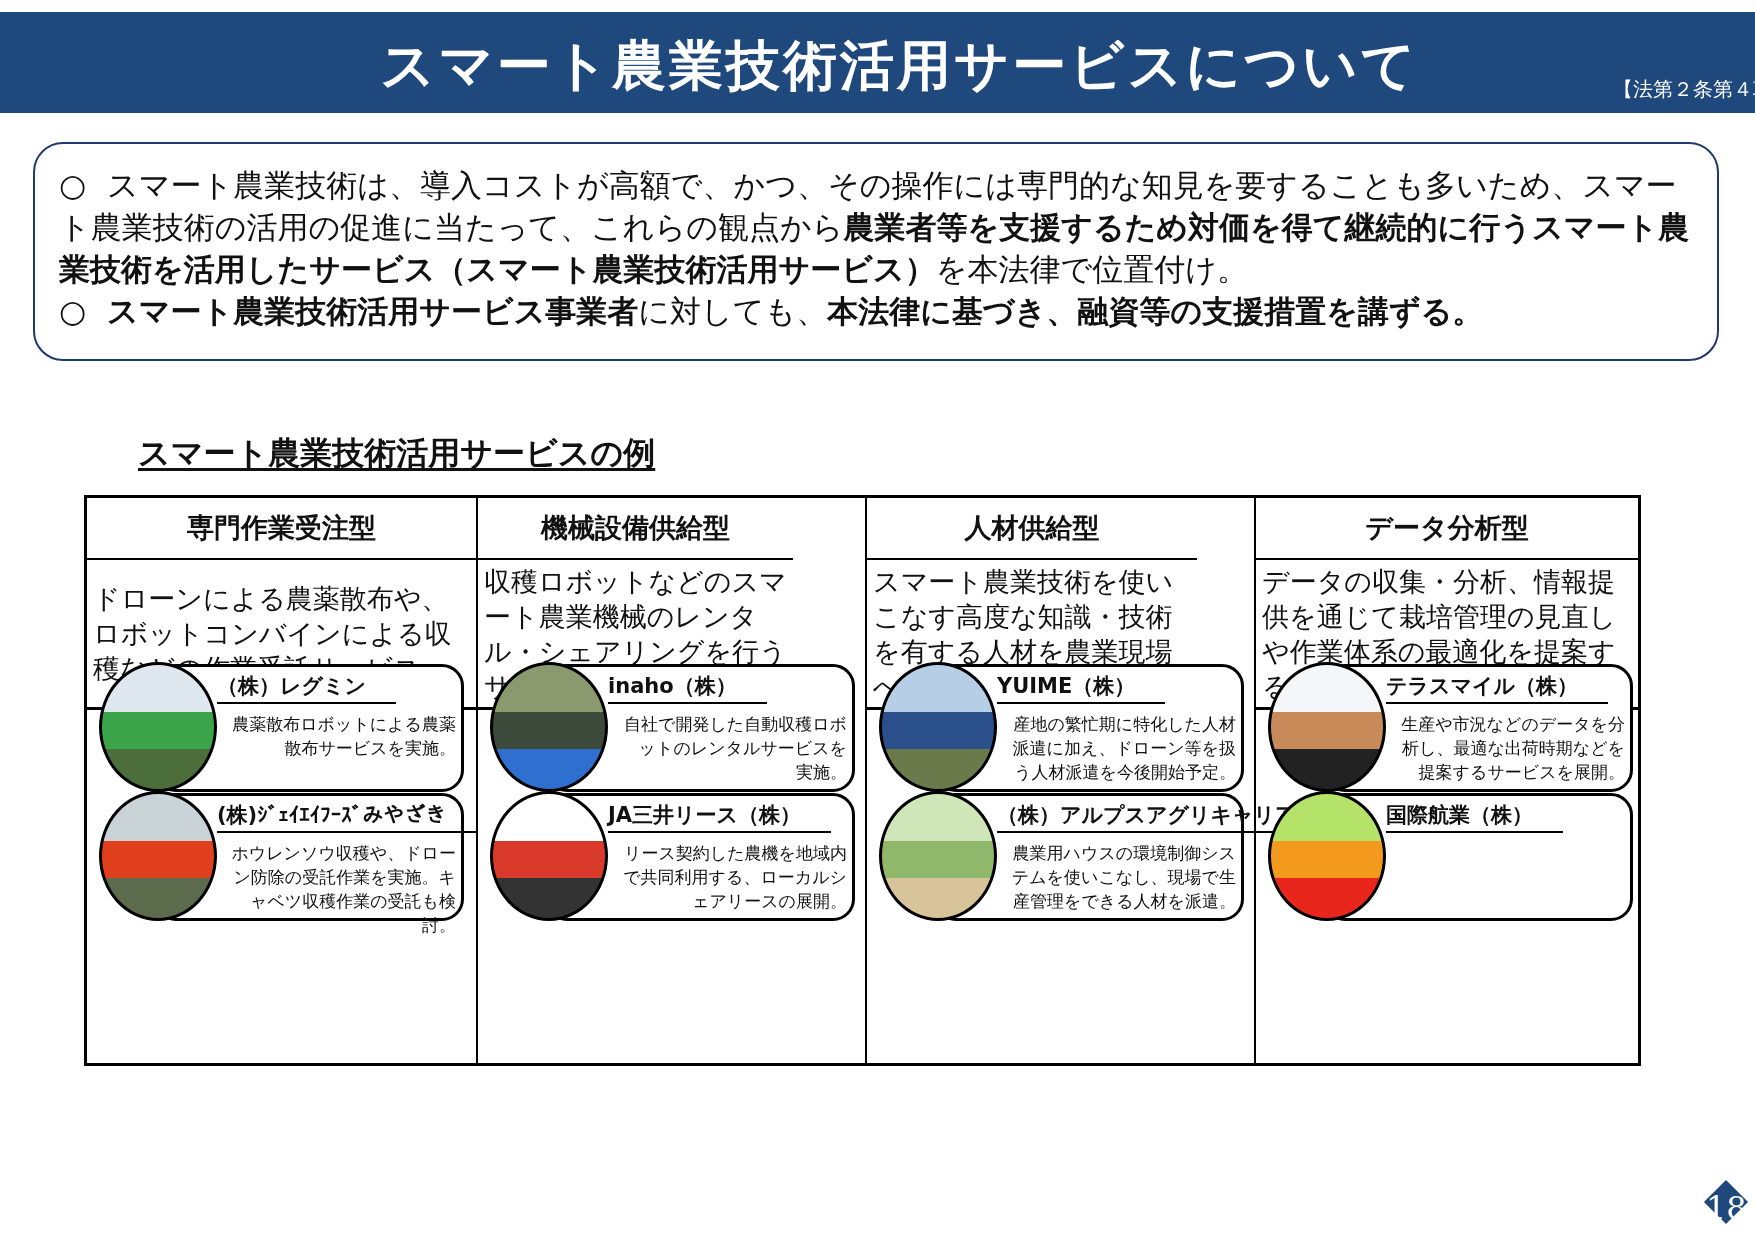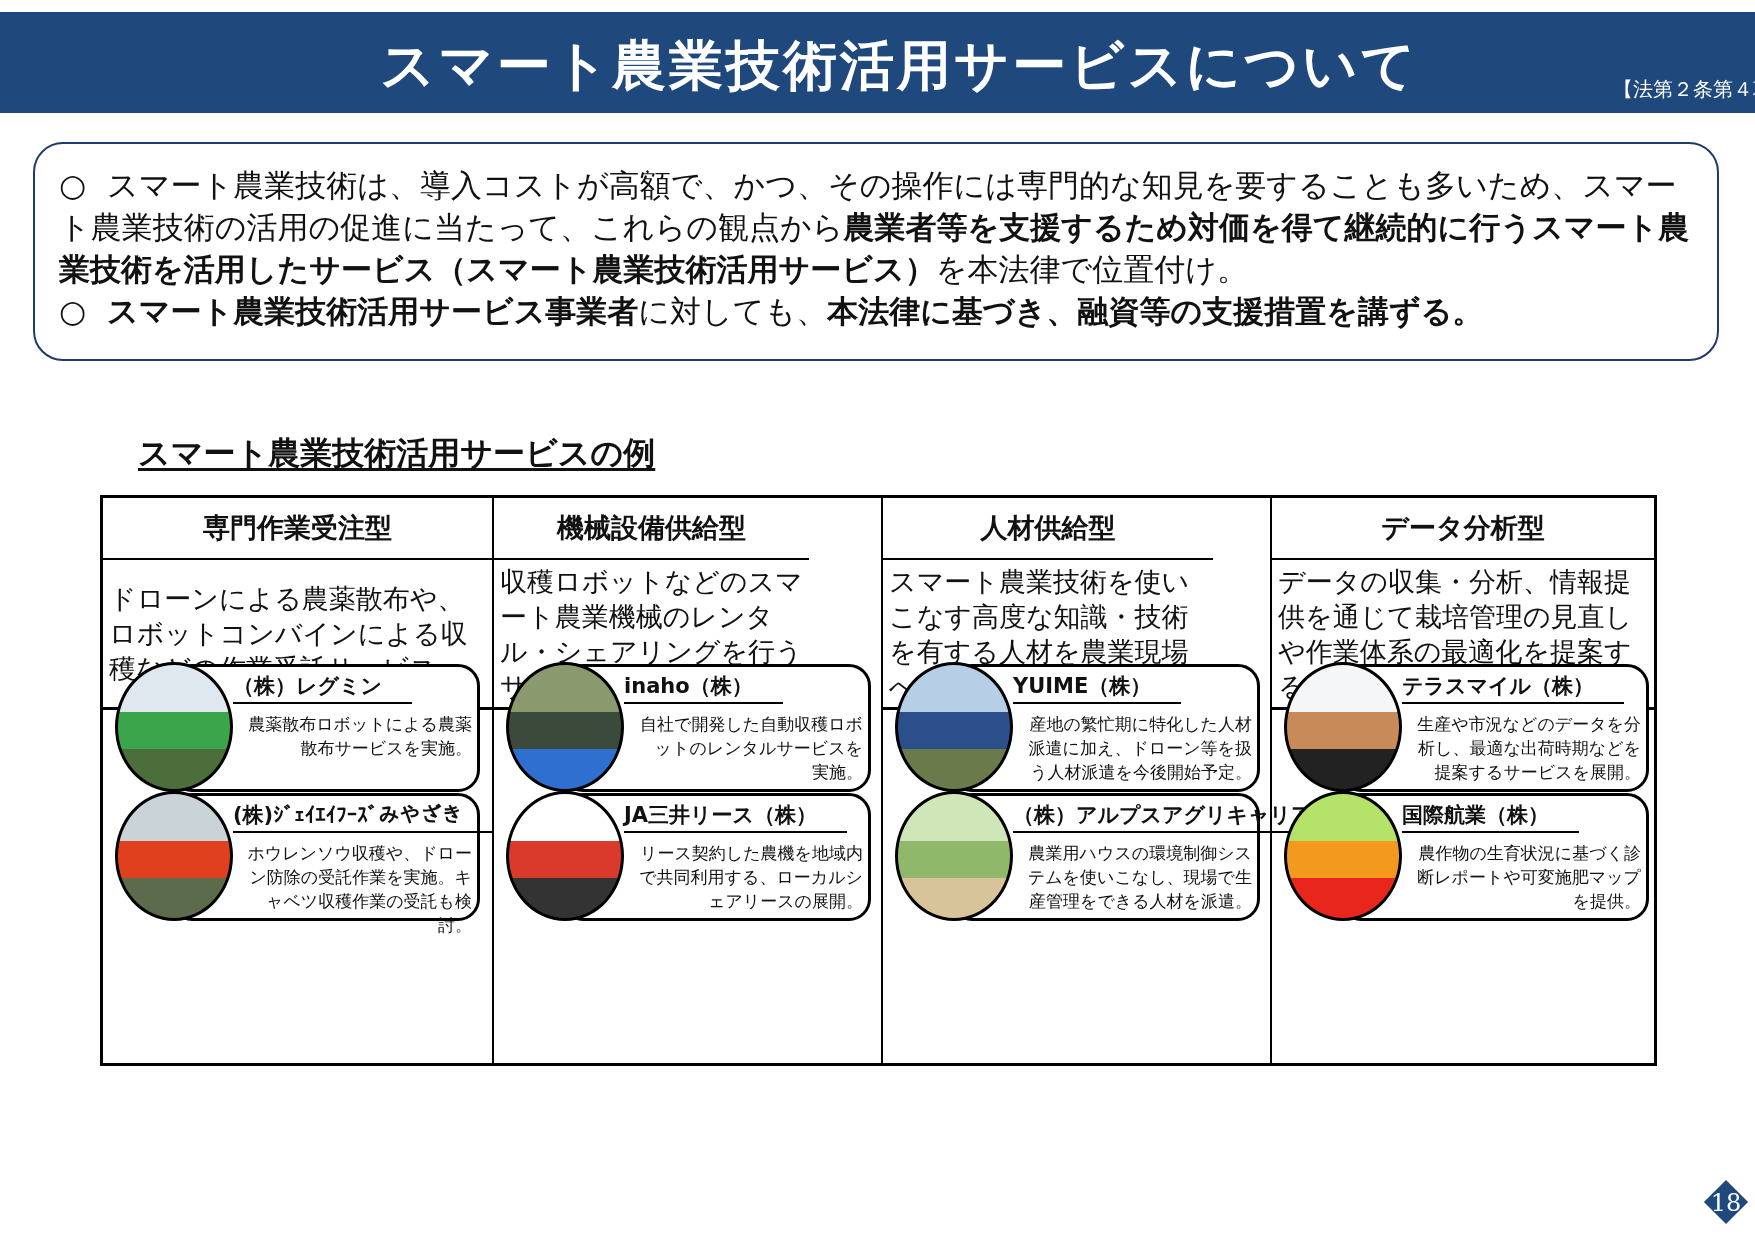--- a/index.html
+++ b/index.html
@@ -5,33 +5,33 @@
   html,body{margin:0;padding:0;background:#fff;}
   body{width:1755px;height:1241px;position:relative;overflow:hidden;font-family:"DejaVu Sans","Liberation Sans",sans-serif;color:#111;}
   .header{position:absolute;left:0;top:12px;width:1755px;height:101px;background:#1f497d;padding-left:44px;}
   .header .title{position:absolute;left:0;right:0;top:18px;text-align:center;color:#fff;font-size:54px;font-weight:bold;letter-spacing:3px;}
   .header .law{position:absolute;right:6px;top:64px;color:#fff;font-size:20px;}
   .intro{position:absolute;left:33px;top:142px;width:1686px;height:219px;border:2px solid #1f3a6e;border-radius:30px;box-sizing:border-box;padding:20px 24px 0 24px;font-size:31px;line-height:42px;}
   .intro p{margin:0;}
   .intro b{font-weight:bold;}
   .intro .bullet{display:inline-block;width:48px;}
   .subtitle{position:absolute;left:107px;top:432px;font-size:32px;font-weight:bold;text-decoration:underline;text-underline-offset:4px;margin-left:31px;}
-  .table{position:absolute;left:84px;top:495px;width:1557px;height:571px;border:3px solid #000;box-sizing:border-box;margin-left:16px;}
+  .table{position:absolute;left:84px;top:495px;width:1557px;height:571px;border:3px solid #000;box-sizing:border-box;}
   .col{position:absolute;top:0;height:100%;box-sizing:border-box;}
   .col+.col{border-left:2px solid #000;}
   .thead{position:absolute;left:0;right:0;top:0;height:60px;border-bottom:2px solid #000;display:flex;align-items:center;justify-content:center;font-size:27px;font-weight:bold;}
   .desc{position:absolute;left:0;right:0;top:62px;height:150px;border-bottom:3px solid #000;box-sizing:border-box;padding:0 6px;display:flex;align-items:center;font-size:27px;line-height:35px;}
   .card{position:absolute;left:12px;width:365px;height:128px;text-align:right;}
   .card .frame{position:absolute;left:55px;right:0;top:0;bottom:0;border:3px solid #000;border-radius:22px;background:#fff;}
   .card .photo{position:absolute;left:0;top:-2px;width:118px;height:130px;border-radius:50%;border:3px solid #000;box-sizing:border-box;overflow:hidden;}
   .card .name{position:absolute;left:118px;top:8px;font-size:21px;font-weight:bold;white-space:nowrap;border-bottom:2px solid #000;padding:0 30px 2px 0;}
   .card .text{position:absolute;left:132px;right:8px;top:48px;font-size:17px;line-height:24px;}
   .pagenum{position:absolute;left:1706px;top:1182px;width:40px;height:40px;}
   .pagenum .diamond{position:absolute;left:0;top:0;width:40px;height:40px;background:#1f497d;transform:rotate(45deg) scale(0.78);}
-  .pagenum .num{position:absolute;left:0;top:7px;width:40px;text-align:center;color:#fff;font-family:"DejaVu Serif",serif;font-size:24px;}
+  .pagenum .num{position:absolute;left:0;top:7px;width:40px;text-align:center;color:#fff;font-family:"DejaVu Serif",serif;font-size:32px;}
 </style>
 </head>
 <body>
 
 <div class="header">
   <div class="title">スマート農業技術活用サービスについて</div>
   <div class="law">【法第２条第４項】</div>
 </div>
 
 <div class="intro">
@@ -108,21 +108,20 @@
       <div class="card" style="top:166px">
         <div class="frame"></div>
         <div class="photo" style="background:linear-gradient(180deg, #f4f6f8 0%, #f4f6f8 38%, #c98a5a 38%, #c98a5a 68%, #222222 68%, #222222 100%);"></div>
         <div class="name">テラスマイル（株）</div>
         <div class="text">生産や市況などのデータを分析し、最適な出荷時期などを提案するサービスを展開。</div>
       </div>
       <div class="card" style="top:295px">
         <div class="frame"></div>
         <div class="photo" style="background:linear-gradient(180deg, #b5e36a 0%, #b5e36a 38%, #f39a1e 38%, #f39a1e 68%, #e8261c 68%, #e8261c 100%);"></div>
         <div class="name">国際航業（株）</div>
-        <div class="text">農作物の生育状況に基づく診断レポートや可変施肥マップを提供。</div>
       </div>
     </div>
   </div>
 
 <div class="pagenum">
   <div class="diamond"></div>
   <div class="num">18</div>
 </div>
 
 </body></html>

